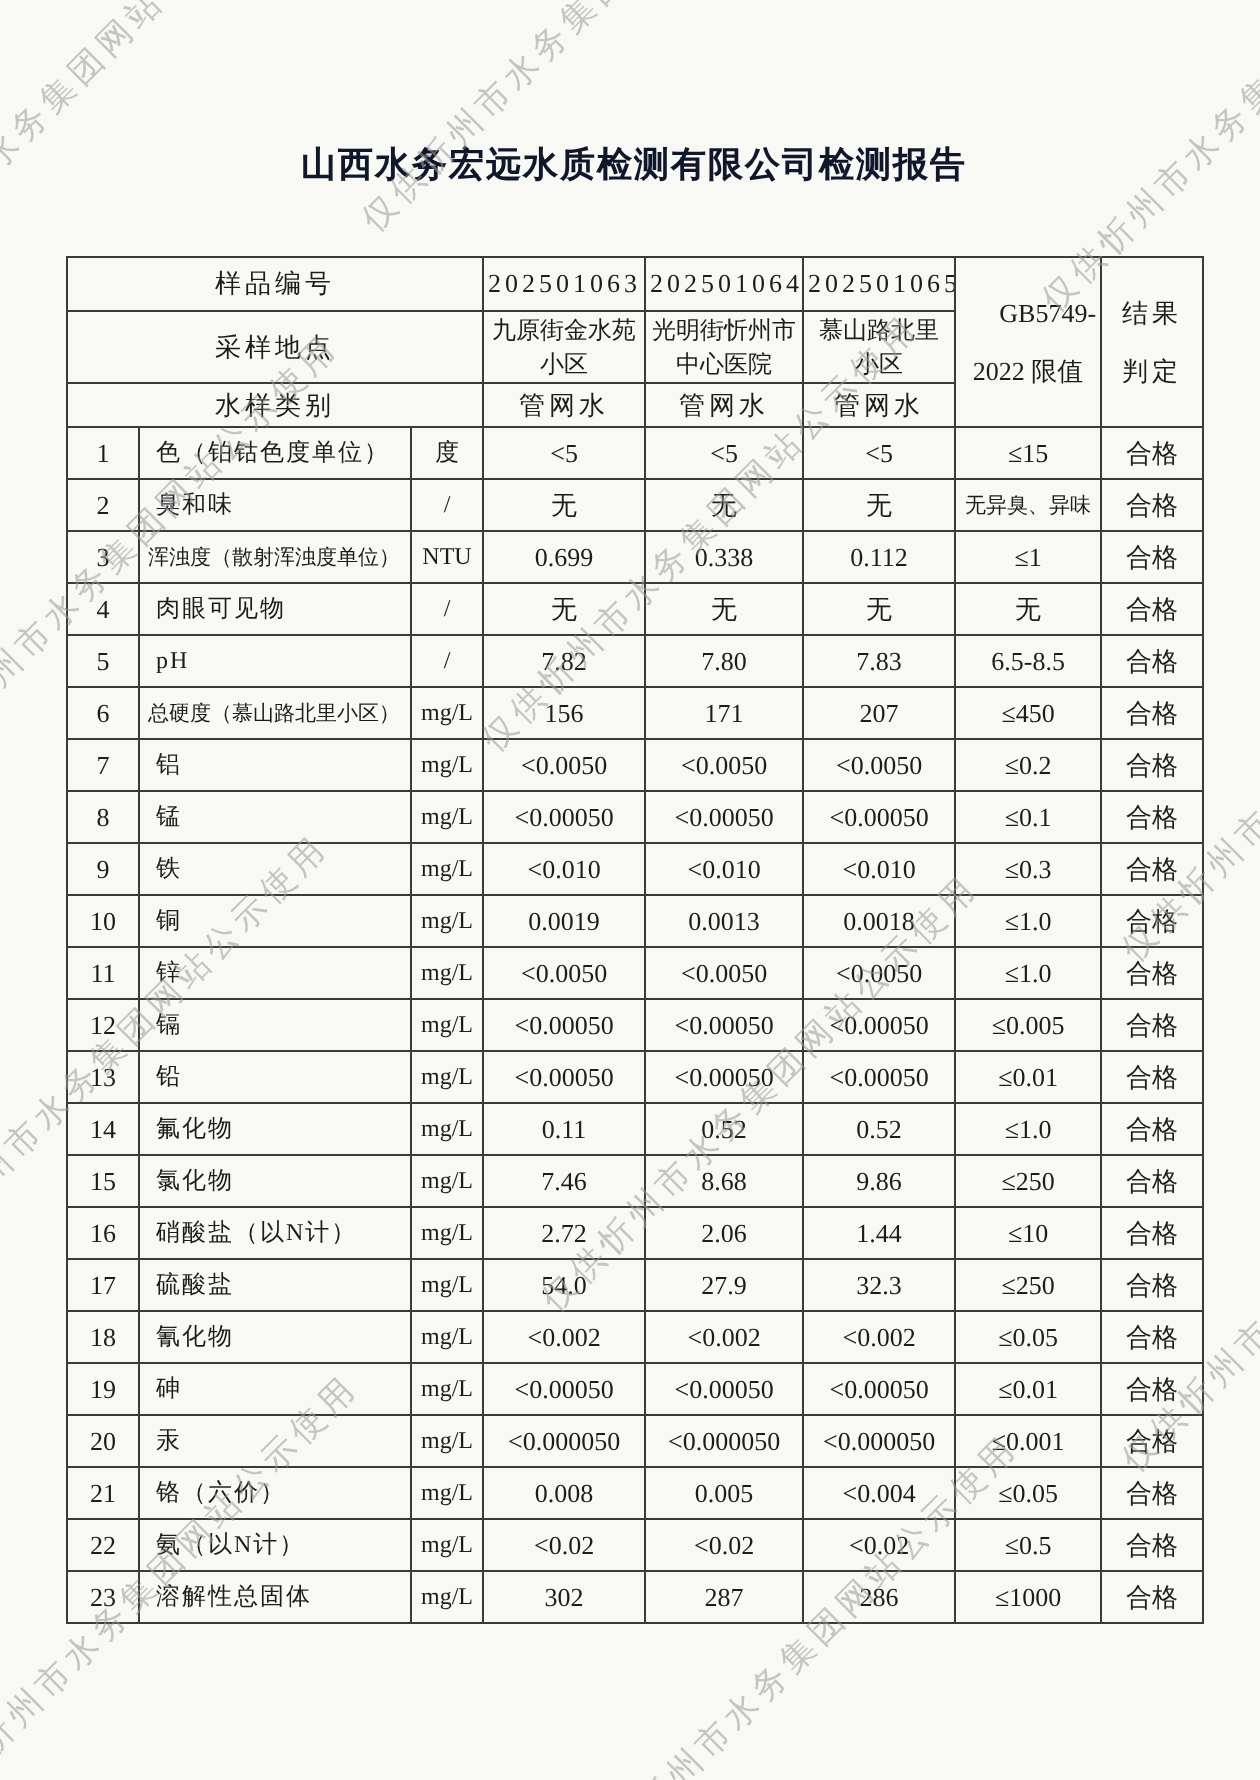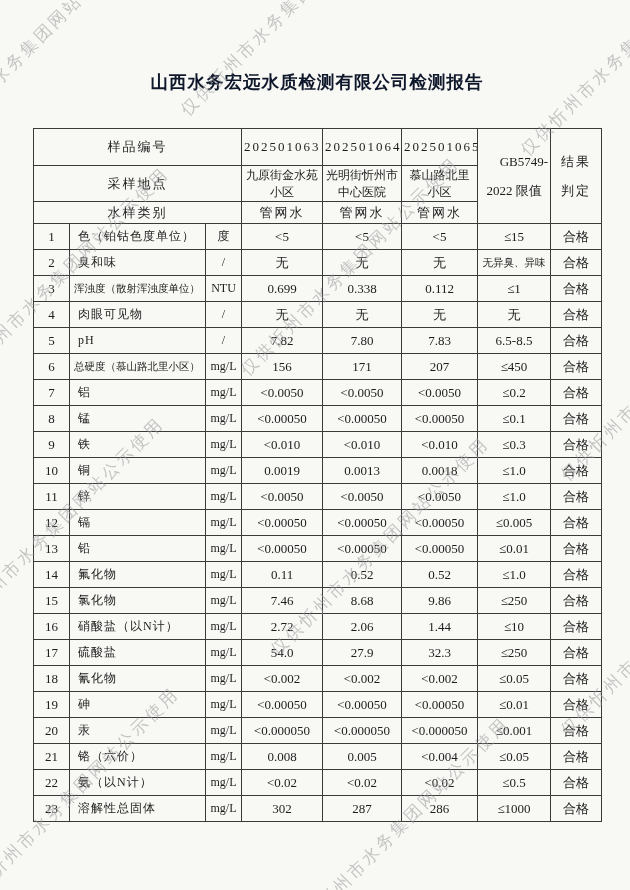--- a/index.html
+++ b/index.html
@@ -35,21 +35,21 @@
   table.report{
     position:absolute;left:33px;top:128px;width:568px;
     border-collapse:collapse;table-layout:fixed;
   }
   table.report td{
     border:1px solid #3a3a3a;text-align:center;vertical-align:middle;
     font-size:13px;color:#1c1c1c;padding:0 2px;box-sizing:border-box;
     overflow:hidden;
   }
   thead td{letter-spacing:2px;}
-  tr.h1 td{height:37px;}
+  tr.h1 td{height:27px;}
   tr.h2 td{height:36px;font-size:12px;line-height:1.35;letter-spacing:0;}
   tr.h2 td.merged-label{font-size:13px;letter-spacing:2px;}
   tr.h3 td{height:22px;text-align:center;}
   td.span-head{letter-spacing:2px;}
   td.limit-head div,td.result-head div{line-height:1;}
   td.limit-head{font-size:13px;letter-spacing:0;}
   td.limit-head .l1{margin-bottom:16px;text-align:right;}
   td.result-head .l1{margin-bottom:16px;}
   tbody td{height:26px;}
   tbody td.param{

